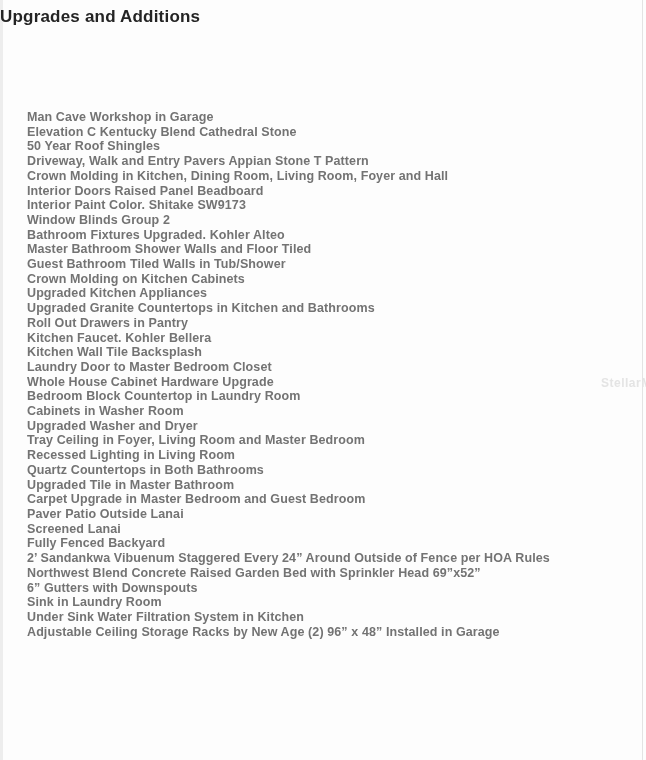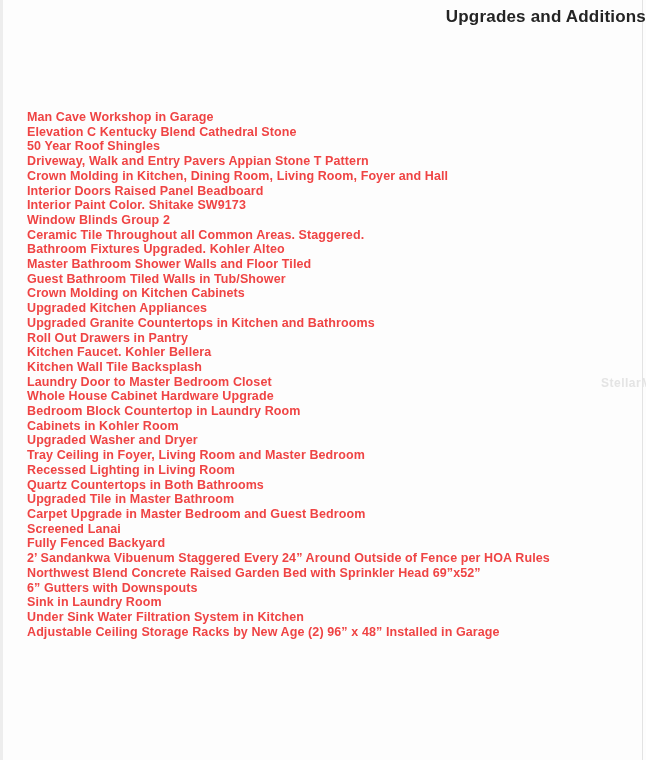--- a/index.html
+++ b/index.html
@@ -26,37 +26,37 @@
     position: absolute;
     left: 642px; top: 0;
     width: 1px; height: 760px;
     background: #e3e3e3;
   }
   .doc-title {
     position: absolute;
     top: 7px;
     left: 0;
     width: 100%;
-    text-align: right;
+    text-align: left;
     font-size: 17px;
     font-weight: 700;
     color: #242424;
     letter-spacing: 0.2px;
     margin: 0;
   }
   .upgrade-list {
     position: absolute;
     top: 110px;
     left: 27px;
     right: 10px;
   }
   .list-line {
     font-size: 12.5px;
     font-weight: 700;
-    color: #ef4444;
+    color: #737373;
     line-height: 14.7px;
     white-space: nowrap;
     letter-spacing: 0.1px;
   }
   .watermark {
     position: absolute;
     top: 376px;
     left: 601px;
     font-size: 12px;
     font-weight: 700;
@@ -77,40 +77,40 @@
 
   <div class="upgrade-list">
       <div class="list-line">Man Cave Workshop in Garage</div>
       <div class="list-line">Elevation C Kentucky Blend Cathedral Stone</div>
       <div class="list-line">50 Year Roof Shingles</div>
       <div class="list-line">Driveway, Walk and Entry Pavers Appian Stone T Pattern</div>
       <div class="list-line">Crown Molding in Kitchen, Dining Room, Living Room, Foyer and Hall</div>
       <div class="list-line">Interior Doors Raised Panel Beadboard</div>
       <div class="list-line">Interior Paint Color. Shitake SW9173</div>
       <div class="list-line">Window Blinds Group 2</div>
-      <div class="list-line">Ceramic Tile Throughout all Common Areas. Staggered.</div>
       <div class="list-line">Bathroom Fixtures Upgraded. Kohler Alteo</div>
       <div class="list-line">Master Bathroom Shower Walls and Floor Tiled</div>
       <div class="list-line">Guest Bathroom Tiled Walls in Tub/Shower</div>
       <div class="list-line">Crown Molding on Kitchen Cabinets</div>
       <div class="list-line">Upgraded Kitchen Appliances</div>
       <div class="list-line">Upgraded Granite Countertops in Kitchen and Bathrooms</div>
       <div class="list-line">Roll Out Drawers in Pantry</div>
       <div class="list-line">Kitchen Faucet. Kohler Bellera</div>
       <div class="list-line">Kitchen Wall Tile Backsplash</div>
       <div class="list-line">Laundry Door to Master Bedroom Closet</div>
       <div class="list-line">Whole House Cabinet Hardware Upgrade</div>
       <div class="list-line">Bedroom Block Countertop in Laundry Room</div>
-      <div class="list-line">Cabinets in Kohler Room</div>
+      <div class="list-line">Cabinets in Washer Room</div>
       <div class="list-line">Upgraded Washer and Dryer</div>
       <div class="list-line">Tray Ceiling in Foyer, Living Room and Master Bedroom</div>
       <div class="list-line">Recessed Lighting in Living Room</div>
       <div class="list-line">Quartz Countertops in Both Bathrooms</div>
       <div class="list-line">Upgraded Tile in Master Bathroom</div>
       <div class="list-line">Carpet Upgrade in Master Bedroom and Guest Bedroom</div>
+      <div class="list-line">Paver Patio Outside Lanai</div>
       <div class="list-line">Screened Lanai</div>
       <div class="list-line">Fully Fenced Backyard</div>
       <div class="list-line">2’ Sandankwa Vibuenum Staggered Every 24” Around Outside of Fence per HOA Rules</div>
       <div class="list-line">Northwest Blend Concrete Raised Garden Bed with Sprinkler Head 69”x52”</div>
       <div class="list-line">6” Gutters with Downspouts</div>
       <div class="list-line">Sink in Laundry Room</div>
       <div class="list-line">Under Sink Water Filtration System in Kitchen</div>
       <div class="list-line">Adjustable Ceiling Storage Racks by New Age (2) 96” x 48” Installed in Garage</div>
     </div>
 

